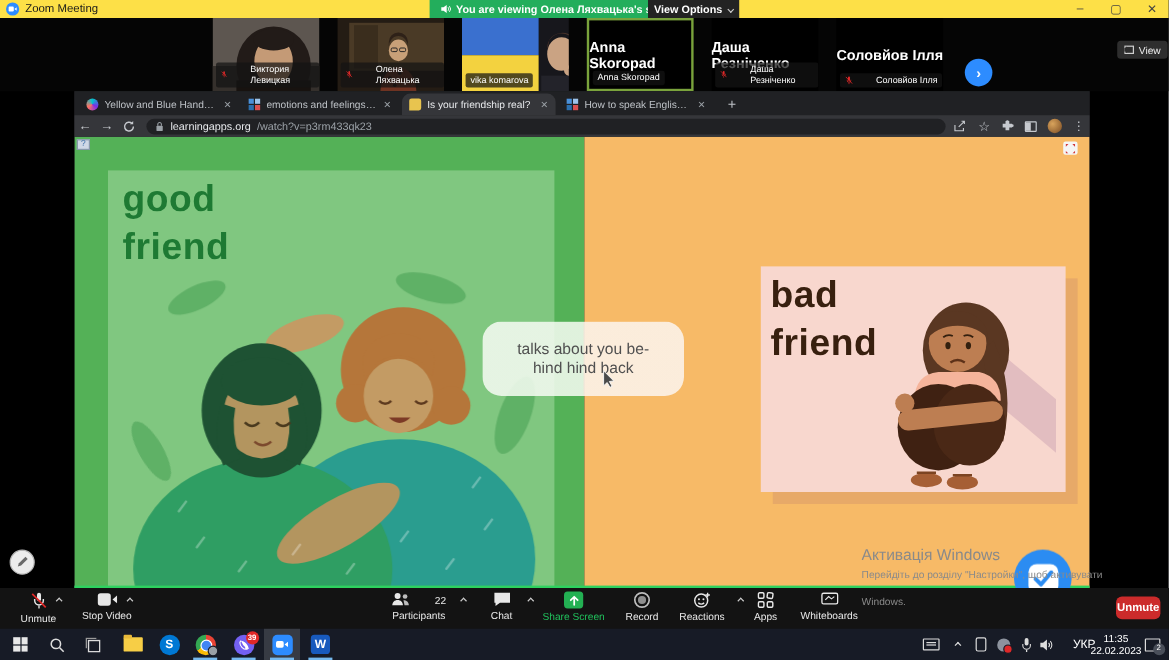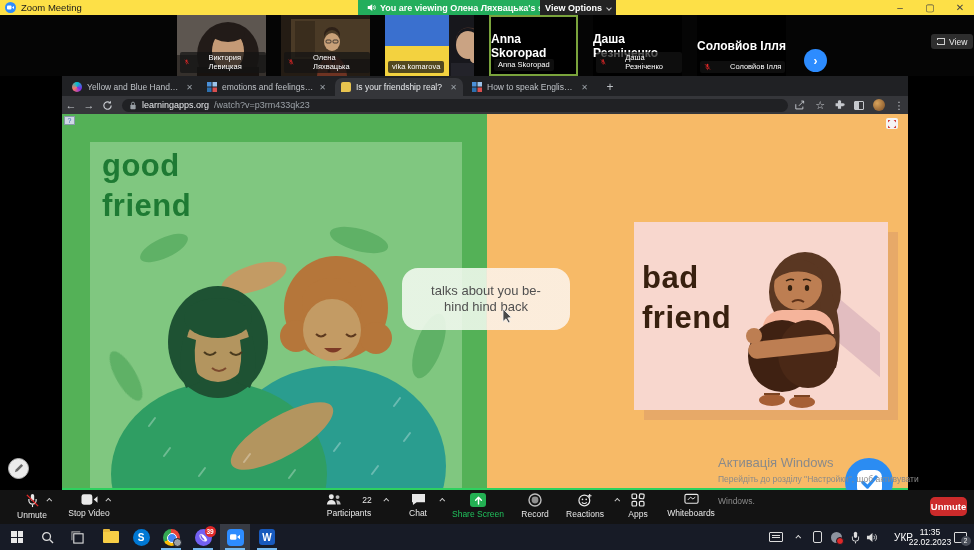--- a/index.html
+++ b/index.html
@@ -67,21 +67,21 @@
 
   
   .content { position:absolute; left:0; top:38px; width:846px; height:376px; overflow:hidden; }
   .pane-left { position:absolute; left:0; top:0; width:425px; height:376px; background:#54b157; }
   .panel-green { position:absolute; left:28px; top:28px; width:372px; height:348px; background:#80c780; }
   .pane-right { position:absolute; left:425px; top:0; width:421px; height:376px; background:#f7ba67; }
   .panel-pink { position:absolute; left:147px; top:108px; width:254px; height:188px; background:#f8d7ce;
     box-shadow:10px 10px 0 rgba(150,80,110,0.16); }
   .big-title { font-weight:bold; letter-spacing:0.5px; line-height:40px; font-size:31px; }
   .good-title { position:absolute; left:12px; top:4px; color:#1e7a33; }
-  .bad-title { position:absolute; left:8px; top:4px; color:#38200f;margin-top:32px; }
+  .bad-title { position:absolute; left:8px; top:4px; color:#38200f; }
   .card { position:absolute; left:340px; top:154px; width:168px; height:62px; border-radius:16px;
     background:linear-gradient(90deg, rgba(243,250,240,.88) 50%, rgba(252,243,236,.88) 50%);
     display:flex; flex-direction:column; align-items:center; justify-content:center;
     color:#505050; font-size:13px; line-height:16.5px; }
   .help-ic { position:absolute; left:2px; top:2px; width:11px; height:9px; background:#cfd8e6;
     border:1px solid #8899aa; font-size:7px; color:#3a6ea8; text-align:center; line-height:8px; }
   .fs-ic { position:absolute; right:10px; top:4px; width:12px; height:11px; background:#f5f5f5;
     border-radius:2px; display:flex; align-items:center; justify-content:center; }
   .cursor { position:absolute; left:440px; top:194px; }
   .share-border { position:absolute; left:62px; top:488px; width:846px; height:2px; background:#2ed15f; z-index:2; }

